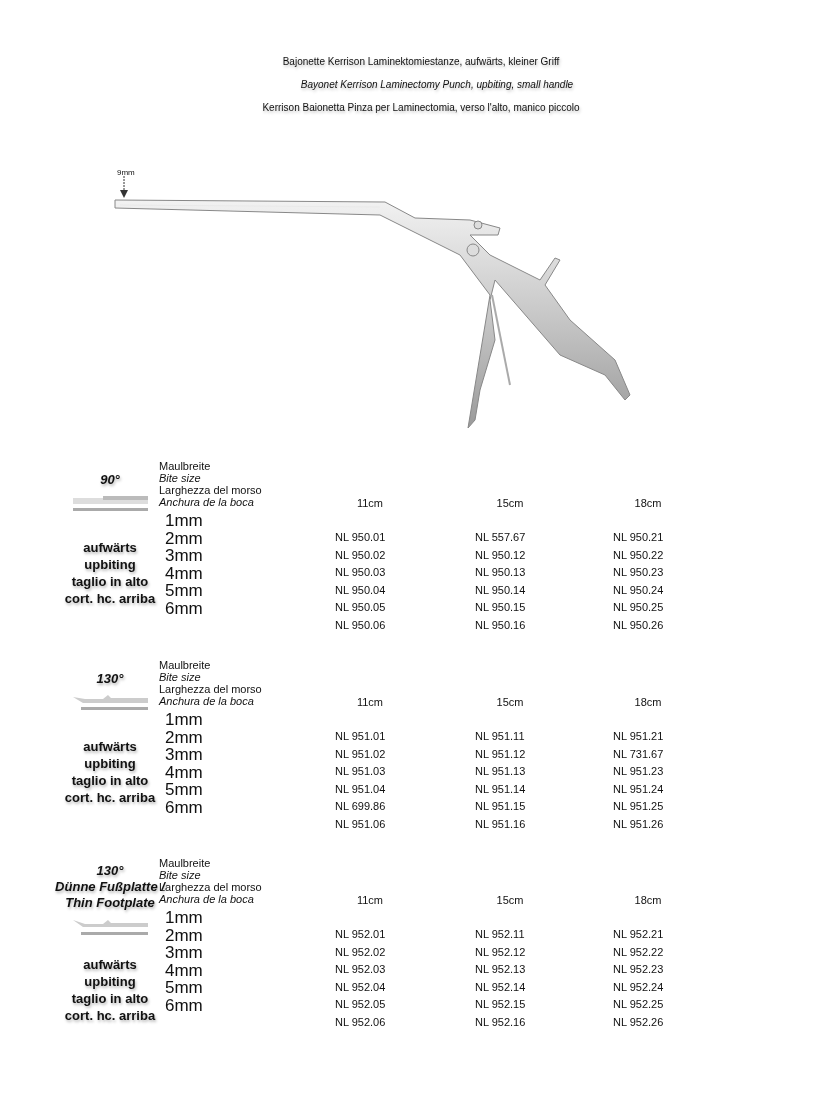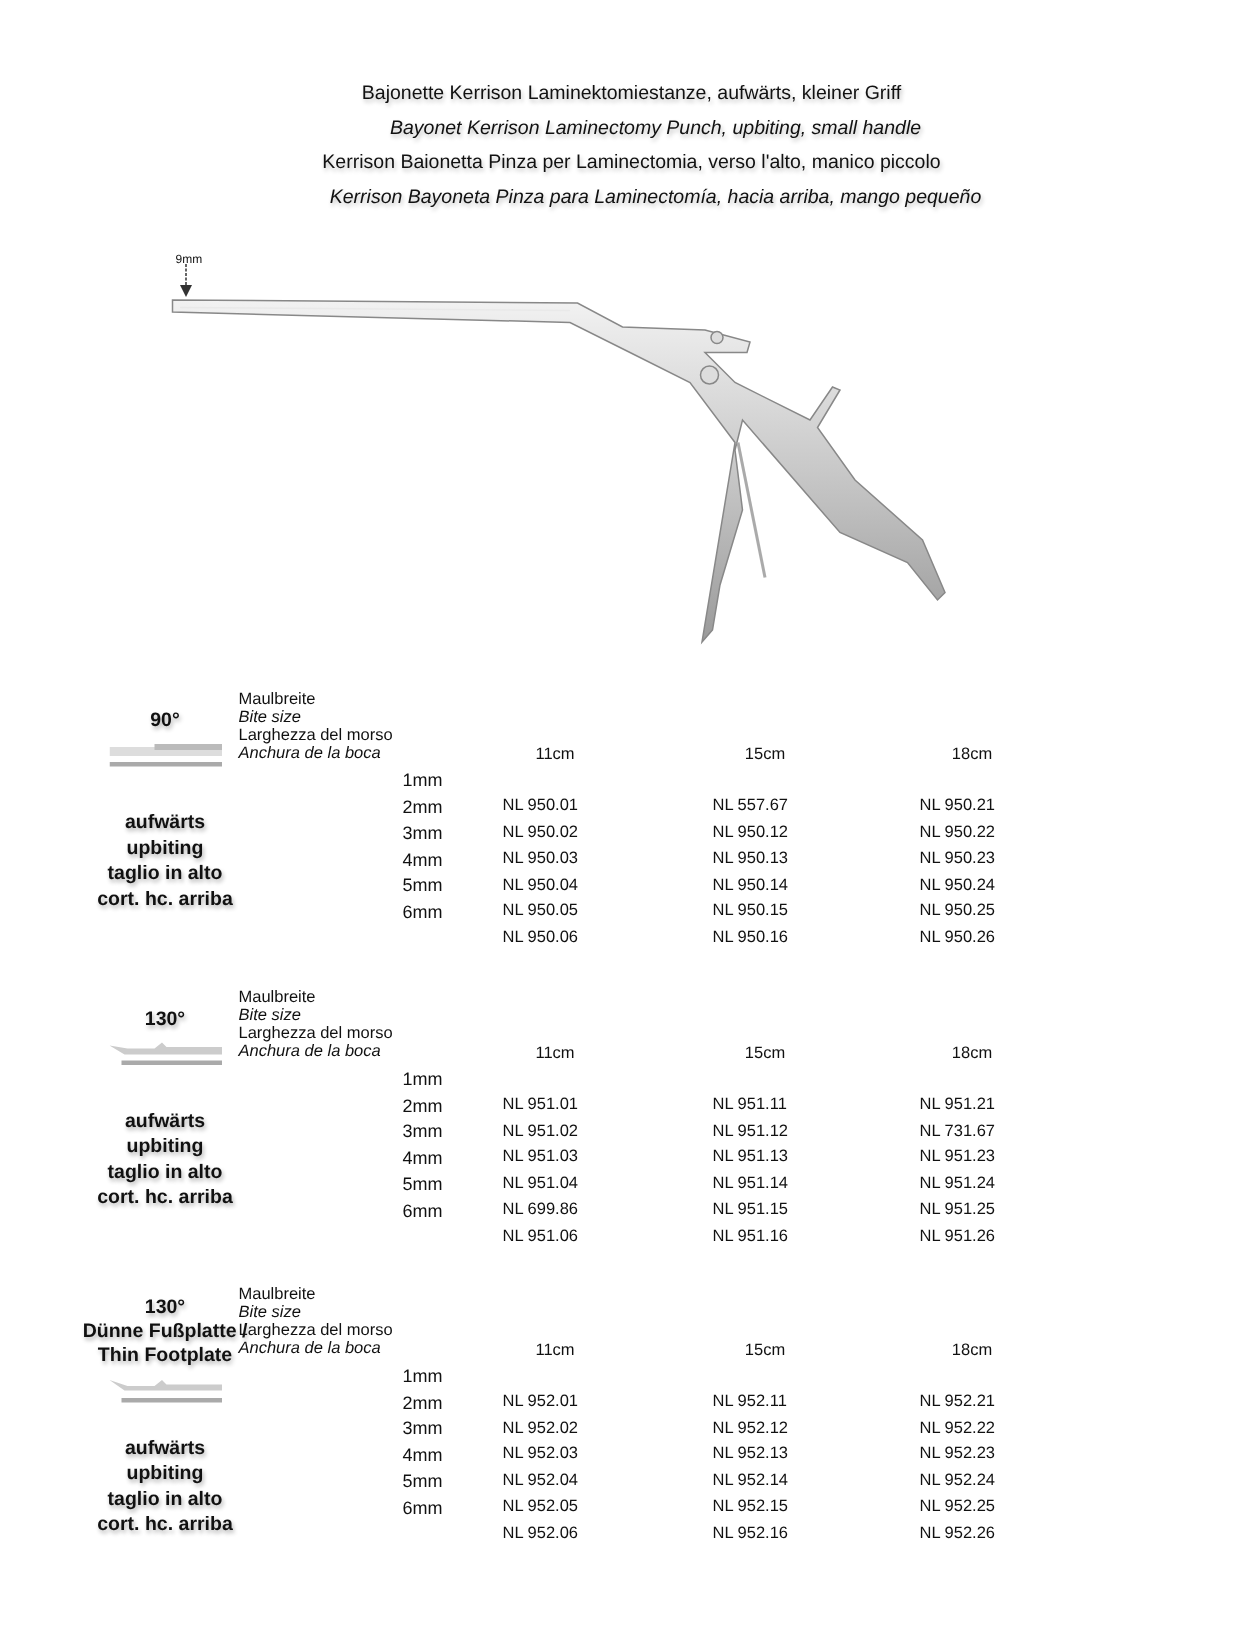--- a/index.html
+++ b/index.html
@@ -1,44 +1,43 @@
 <!DOCTYPE html>
 <html><head>
 <meta charset="utf-8">
 <style>
   html, body { margin: 0; padding: 0; background: #ffffff; }
   body { width: 826px; height: 1101px; position: relative; overflow: hidden;
          font-family: "Liberation Sans", sans-serif; color: #111; }
   .titles { position: absolute; left: 0; width: 826px; top: 50px; text-align: center; }
-  .titles div { font-size: 13px; line-height: 23px; text-shadow: 1px 2px 3px rgba(0,0,0,0.25); padding-left: 16px; }
+  .titles div { font-size: 10px; line-height: 23px; text-shadow: 1px 2px 3px rgba(0,0,0,0.25); padding-left: 16px; }
   .titles .it { font-style: italic; margin-left: 32px; }
   .product { position: absolute; left: 100px; top: 160px; width: 650px; height: 290px; }
   .dim { position: absolute; left: 117px; top: 168px; font-size: 8px; }
   .section { position: absolute; left: 0; width: 826px; }
   .left { position: absolute; left: 30px; width: 160px; text-align: center; font-weight: bold; font-size: 13px; }
-  .angle { font-size: 13px; line-height: 16px; text-shadow: 1px 2px 3px rgba(0,0,0,0.3); }
+  .angle { font-size: 13px; line-height: 16px; text-shadow: 1px 2px 3px rgba(0,0,0,0.3); font-style: italic; }
   .tip { margin: 6px auto 0; width: 75px; height: 22px; }
   .desc { line-height: 17px; text-shadow: 1px 2px 3px rgba(0,0,0,0.3); }
   .desc .it, .left .it { }
   .head { position: absolute; left: 159px; width: 130px; text-align: left; font-size: 11px; font-weight: normal; line-height: 12px; }
   .head .it { font-style: italic; }
-  .sizes { position: absolute; left: 165px; width: 130px; text-align: right; font-size: 12px; }
+  .sizes { position: absolute; left: 165px; width: 130px; text-align: left; font-size: 17px; }
   .sizes div, .col div.cell { height: 17.5px; line-height: 17.5px; }
   .col { position: absolute; width: 110px; text-align: center; font-size: 11px; }
   .col .ch { font-weight: normal; height: 15px; line-height: 15px; margin-bottom: 18px; margin-top: 18px; }
   .col .cell { text-align: left; padding-left: 20px; }
 </style>
 </head>
 <body>
 
 <div class="titles">
   <div>Bajonette Kerrison Laminektomiestanze, aufwärts, kleiner Griff</div>
   <div class="it">Bayonet Kerrison Laminectomy Punch, upbiting, small handle</div>
   <div>Kerrison Baionetta Pinza per Laminectomia, verso l'alto, manico piccolo</div>
-  <div class="it">Kerrison Bayoneta Pinza para Laminectomía, hacia arriba, mango pequeño</div>
 </div>
 
 <div class="dim">9mm</div>
 <svg class="product" viewBox="0 0 650 290">
   <defs>
     <linearGradient id="steel" x1="0" y1="0" x2="0" y2="1">
       <stop offset="0" stop-color="#f2f2f2"></stop>
         <stop offset="0.5" stop-color="#c8c8c8"></stop>
         <stop offset="1" stop-color="#9a9a9a"></stop>
     </linearGradient>

